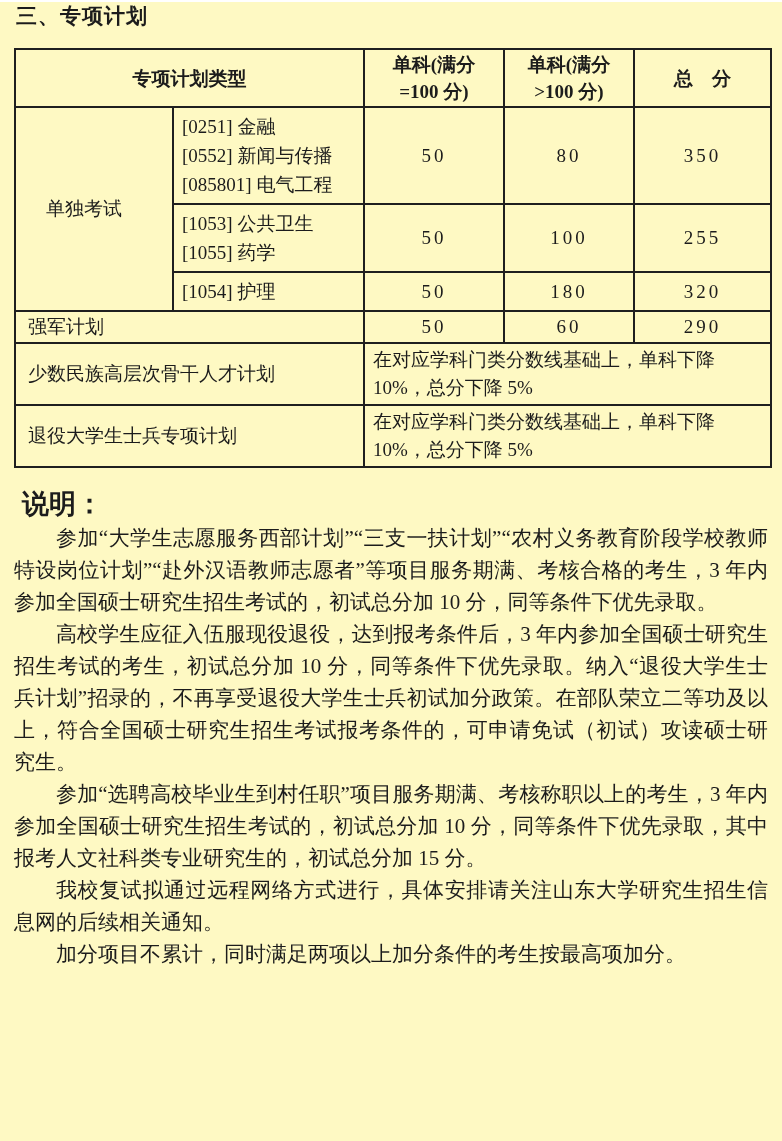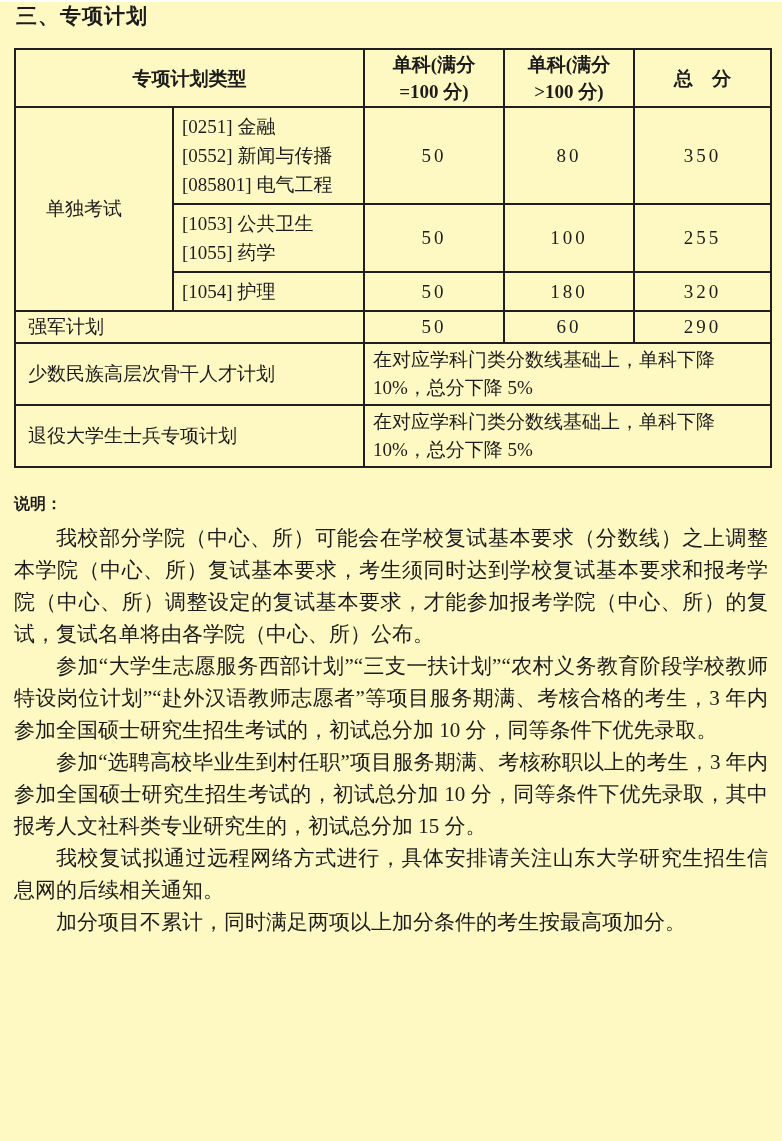--- a/index.html
+++ b/index.html
@@ -43,23 +43,23 @@
   .r4{height:32px;}
   .r5{height:60px;}
   .r6{height:60px;}
   .cell-group-label{padding-left:30px;text-align:left;}
   .cell-plan-label{padding-left:12px;text-align:left;}
   .cell-codes{padding:4px 6px 4px 8px;text-align:left;line-height:29px;border-radius:8px;}
   .cell-num{text-align:center;letter-spacing:3px;margin-left:28px;}
   .cell-note{padding:2px 22px 2px 8px;text-align:left;line-height:28px;}
   .notes{margin-top:20px;}
   .notes-heading{
-    font-size:16px;
+    font-size:27px;
     font-weight:bold;
-    margin:0 0 2px 0;
+    margin:0 0 2px 8px;
     line-height:32px;
   }
   .para{
     font-size:21px;
     line-height:32px;
     text-indent:2em;
     text-align:justify;
     margin:0;
   }
 </style>
@@ -137,20 +137,20 @@
 
       <tr class="r6">
         <td colspan="2" class="cell-plan-label">退役大学生士兵专项计划</td>
         <td colspan="3" class="cell-note">在对应学科门类分数线基础上，单科下降10%，总分下降 5%</td>
       </tr>
     </tbody>
   </table>
 
   <div class="notes">
     <div class="notes-heading">说明：</div>
-    <p class="para">我校部分学院（中心、所）可能会在学校复试基本要求（分数线）之上调整本学院（中心、所）复试基本要求，考生须同时达到学校复试基本要求和报考学院（中心、所）调整设定的复试基本要求，才能参加报考学院（中心、所）的复试，复试名单将由各学院（中心、所）公布。</p>
     <p class="para">参加“大学生志愿服务西部计划”“三支一扶计划”“农村义务教育阶段学校教师特设岗位计划”“赴外汉语教师志愿者”等项目服务期满、考核合格的考生，3 年内参加全国硕士研究生招生考试的，初试总分加 10 分，同等条件下优先录取。</p>
+    <p class="para">高校学生应征入伍服现役退役，达到报考条件后，3 年内参加全国硕士研究生招生考试的考生，初试总分加 10 分，同等条件下优先录取。纳入“退役大学生士兵计划”招录的，不再享受退役大学生士兵初试加分政策。在部队荣立二等功及以上，符合全国硕士研究生招生考试报考条件的，可申请免试（初试）攻读硕士研究生。</p>
     <p class="para">参加“选聘高校毕业生到村任职”项目服务期满、考核称职以上的考生，3 年内参加全国硕士研究生招生考试的，初试总分加 10 分，同等条件下优先录取，其中报考人文社科类专业研究生的，初试总分加 15 分。</p>
     <p class="para">我校复试拟通过远程网络方式进行，具体安排请关注山东大学研究生招生信息网的后续相关通知。</p>
     <p class="para">加分项目不累计，同时满足两项以上加分条件的考生按最高项加分。</p>
   </div>
 
 </div>
 
 </body></html>

